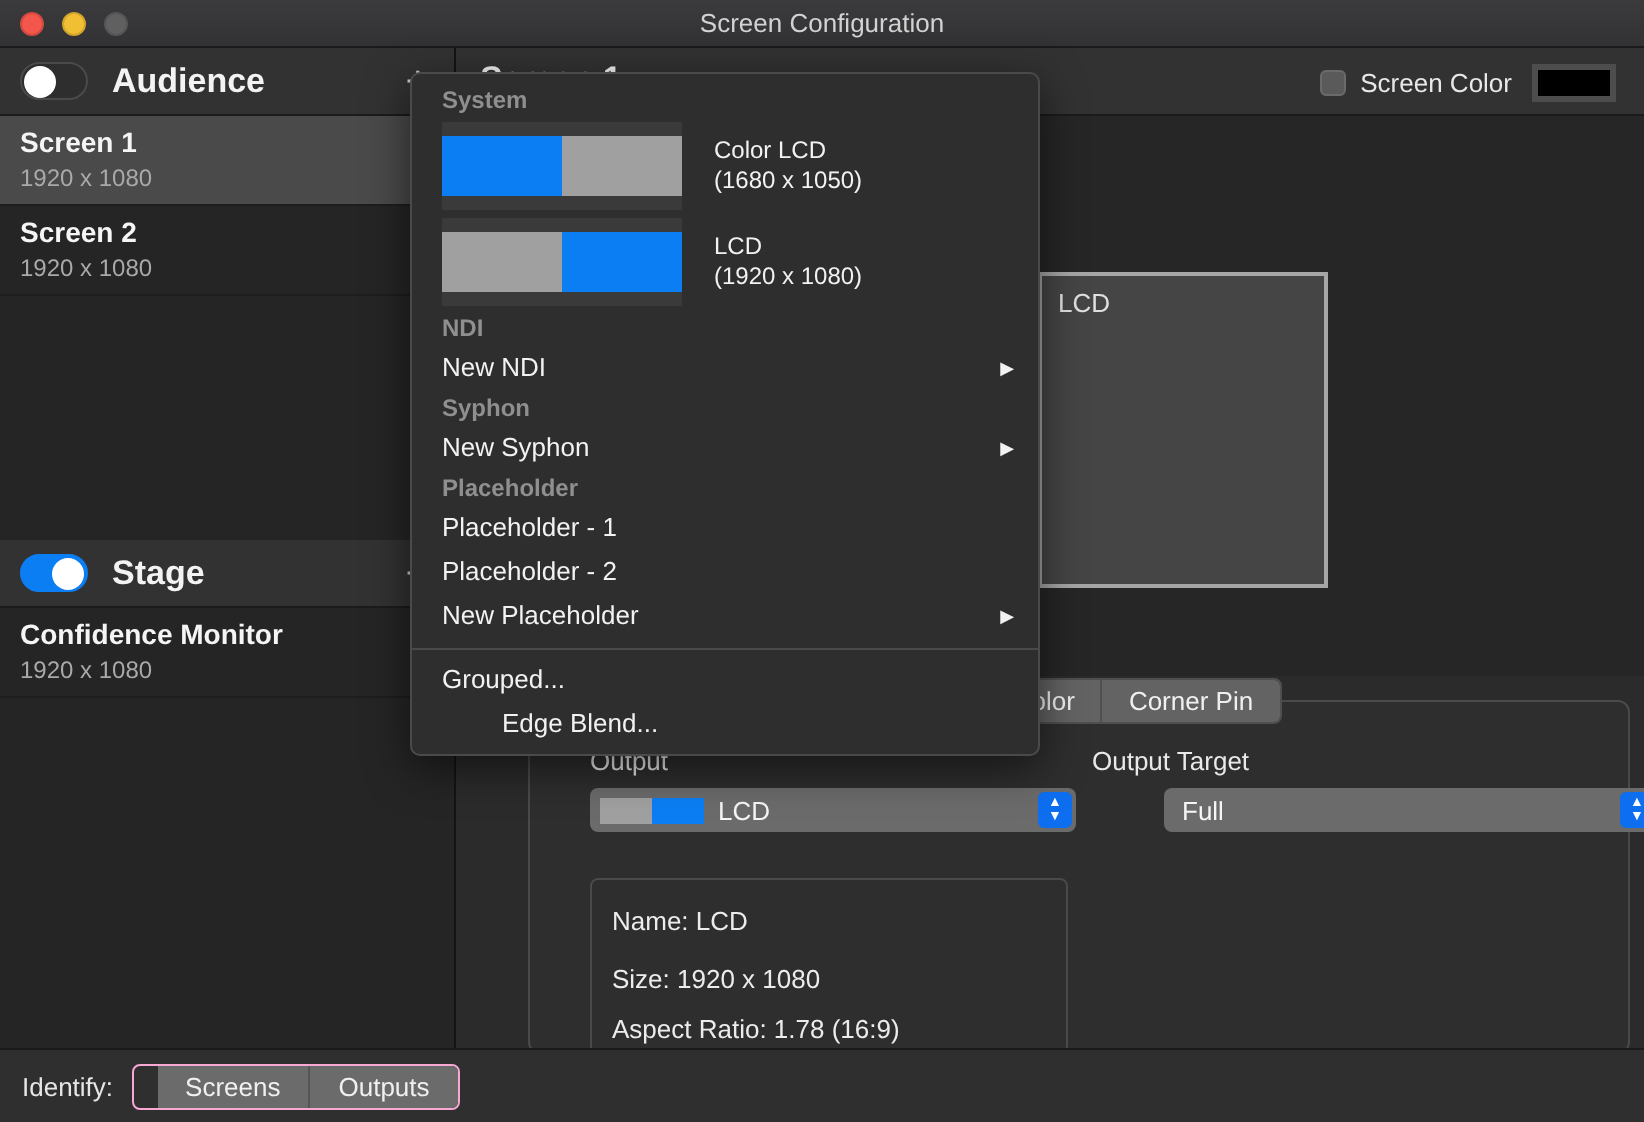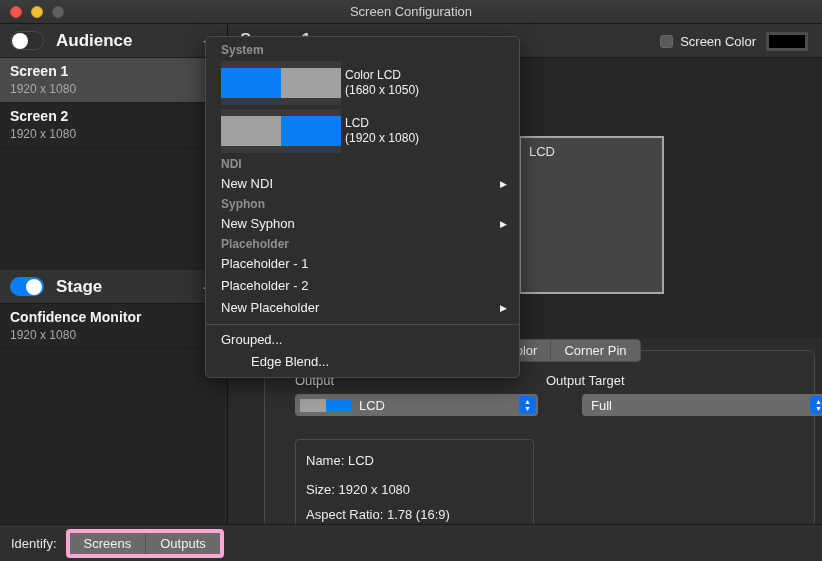--- a/index.html
+++ b/index.html
@@ -89,21 +89,22 @@
     background: #2f2f2f;
     border-top: 1px solid #1a1a1a;
     display: flex; align-items: center;
   }
   #identify-label {
     color: #e6e6e6; font-size: 13px; margin-left: 11px;
   }
   .seg-group {
     display: flex; margin-left: 9px;
     border-radius: 4px; overflow: hidden;
-    border: 4px solid #f9a8d4;
+    border: 1px solid #f9a8d4;
+    padding-left: 12px;
   }
   .seg-btn {
     background: #6b6b6b; color: #f0f0f0;
     font-size: 13px; padding: 3px 14px;
   }
   .seg-btn + .seg-btn { border-left: 1px solid #555; }
 
   
   #main {
     position: absolute; left: 228px; top: 24px;
@@ -222,21 +223,21 @@
     display: flex; align-items: center;
     padding: 2px 0 2px 15px;
   }
   .thumb {
     width: 120px; height: 44px; flex: none;
     background: #3a3a3a;
     padding: 7px 0;
   }
   .thumb .inner { display: flex; height: 100%; width: 100%; }
   .thumb .inner .half { width: 50%; height: 100%; }
-  .thumb-text { margin-left: 4px; }
+  .thumb-text { margin-left: 16px; }
   .thumb-text .l1 { color: #f2f2f2; font-size: 12px; line-height: 15px; }
   .thumb-text .l2 { color: #f2f2f2; font-size: 12px; line-height: 15px; }
   .menu-item {
     position: relative;
     color: #f2f2f2; font-size: 13px;
     padding: 2px 0 2px 15px; line-height: 18px;
   }
   .menu-item .arrow {
     position: absolute; right: 12px; top: 5px;
     color: #f2f2f2; font-size: 9px; line-height: 12px;

